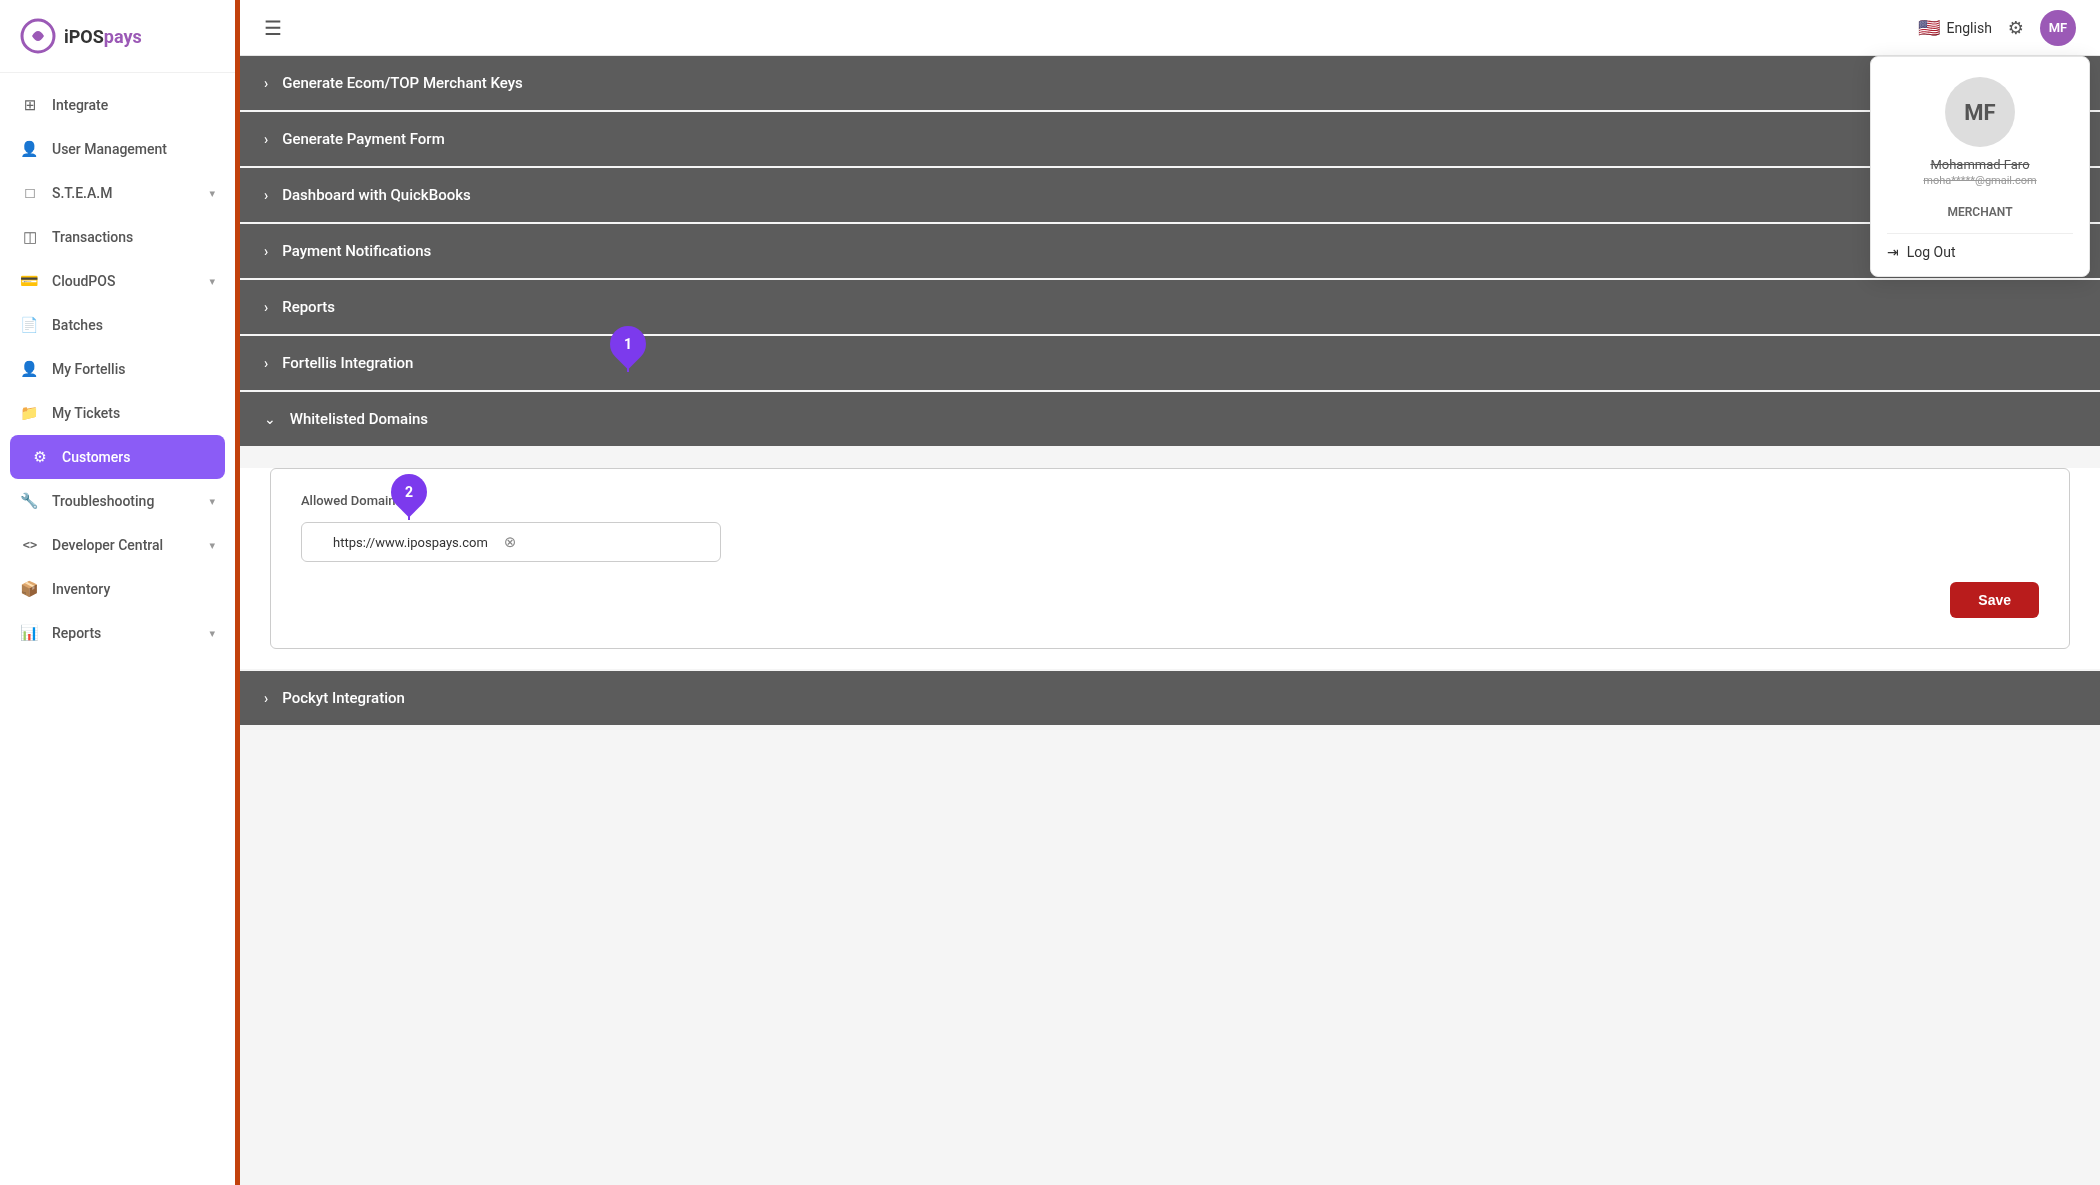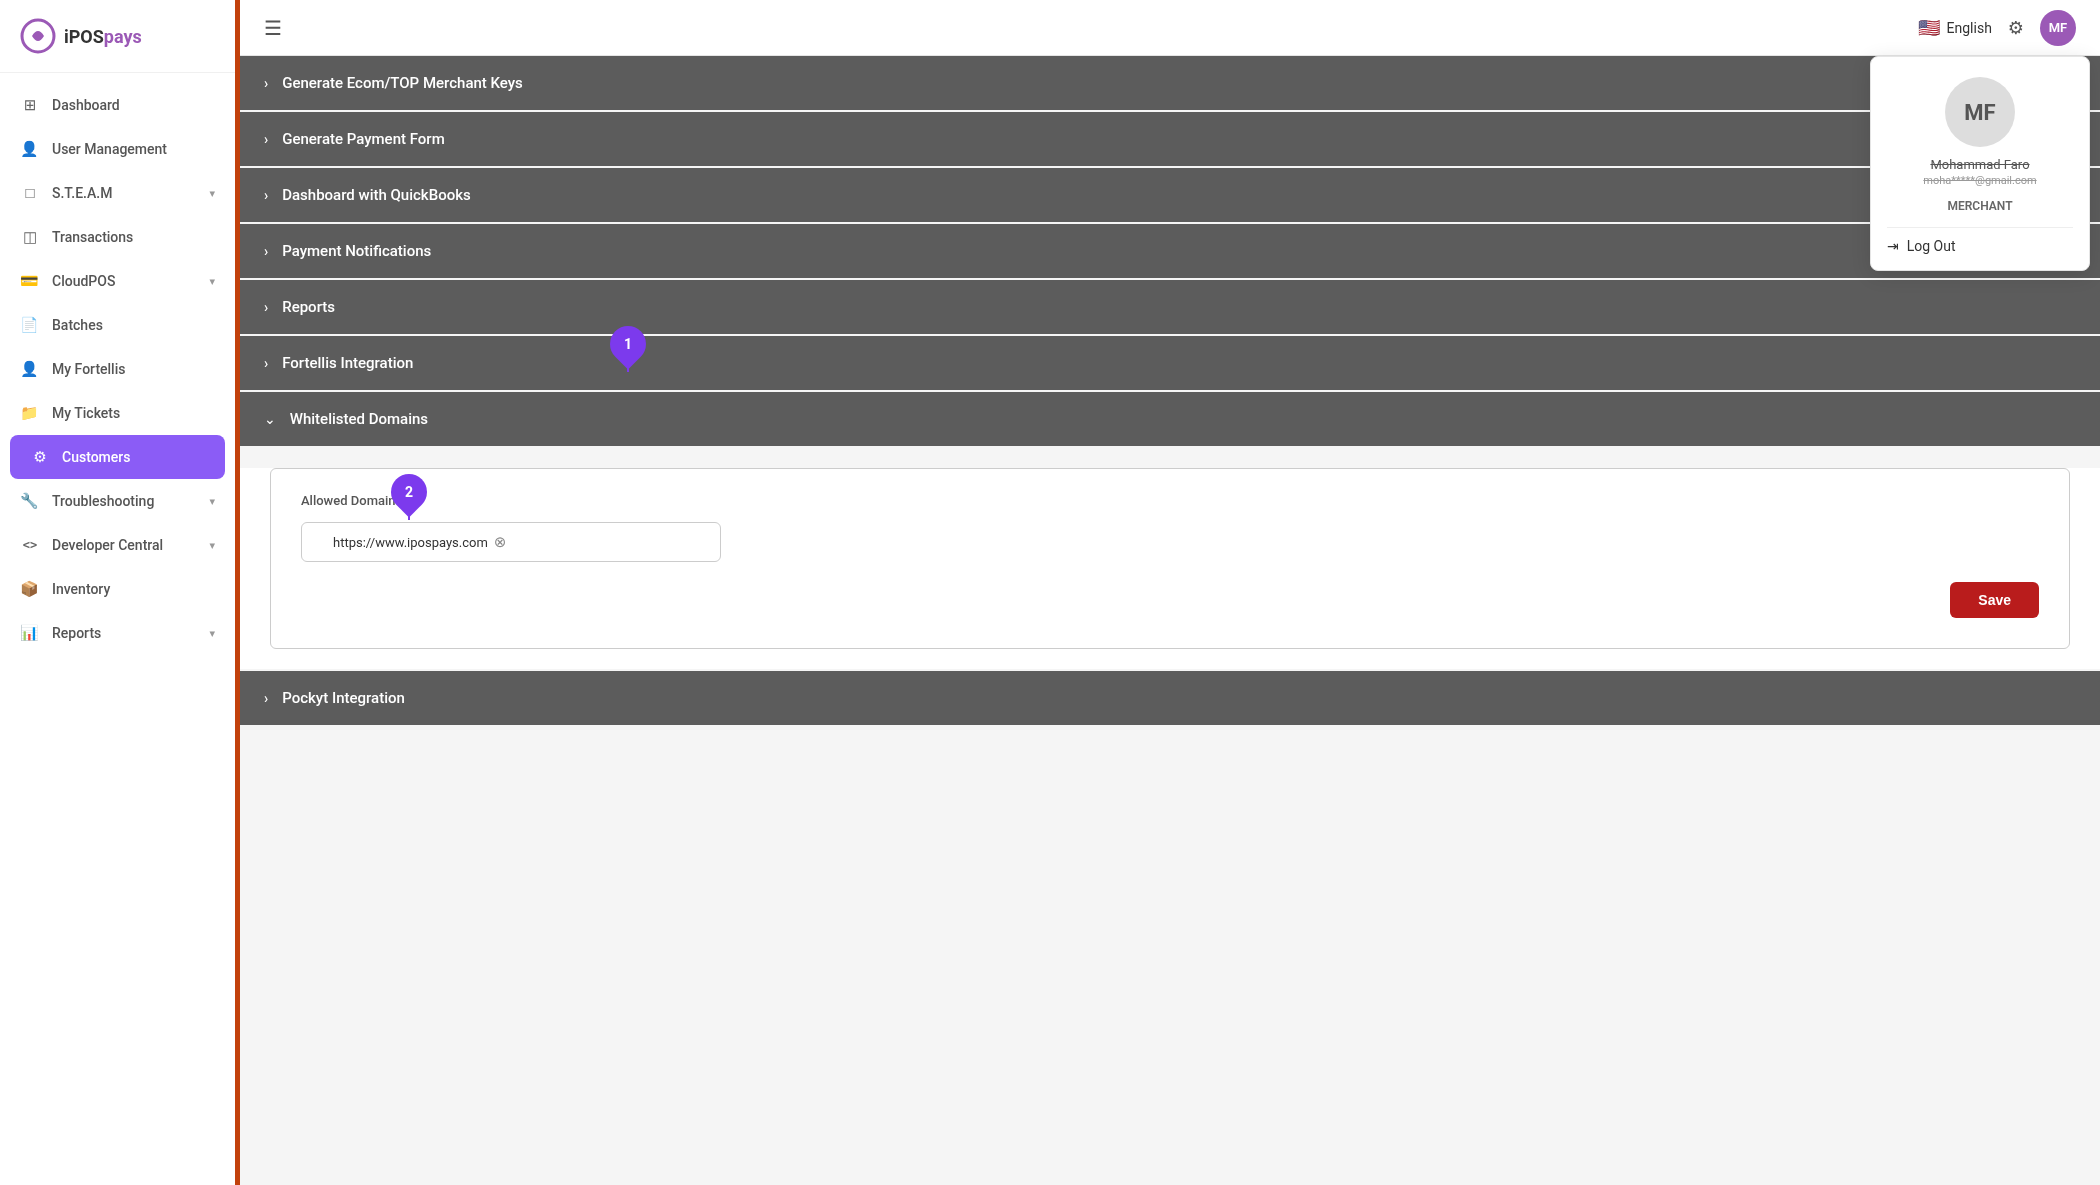--- a/index.html
+++ b/index.html
@@ -165,21 +165,21 @@
       border: 1.5px solid #ccc;
       border-radius: 6px;
       padding: 8px 10px;
       align-items: center;
       background: #fff;
       width: 420px;
     }
     .domain-tag {
       display: flex;
       align-items: center;
-      gap: 6px;
+      gap: 16px;
       font-size: 13px;
       color: #333;
       padding-left: 21px;
     }
     .domain-tag-remove {
       cursor: pointer;
       color: #888;
       font-size: 15px;
     }
     .save-btn-row {
@@ -232,21 +232,21 @@
       color: #555;
       text-decoration: line-through;
       text-align: center;
       margin-bottom: 2px;
     }
     .popup-email {
       font-size: 11px;
       color: #999;
       text-decoration: line-through;
       text-align: center;
-      margin-bottom: 12px;
+      margin-bottom: 18px;
     }
     .popup-role {
       font-size: 12px;
       color: #666;
       font-weight: 600;
       margin-bottom: 14px;
       text-transform: uppercase;
     }
     .popup-divider { width: 100%; border-top: 1px solid #eee; margin-bottom: 10px; }
     .popup-logout {
@@ -271,21 +271,21 @@
       <path d="M12 18 Q18 8 24 18 Q18 28 12 18Z" fill="#9b59b6"></path>
     </svg>
     <span class="logo-text">
       <span style="color:#333">iPOS</span><span style="color:#9b59b6">pays</span>
     </span>
   </div>
   <nav class="sidebar-nav">
 
     <div class="nav-item">
       <span class="nav-icon">⊞</span>
-      <span>Dashboard</span>
+      <span>Integrate</span>
     </div>
 
     <div class="nav-item">
       <span class="nav-icon">👤</span>
       <span>User Management</span>
     </div>
 
     <div class="nav-item">
       <span class="nav-icon">□</span>
       <span>S.T.E.A.M</span>

